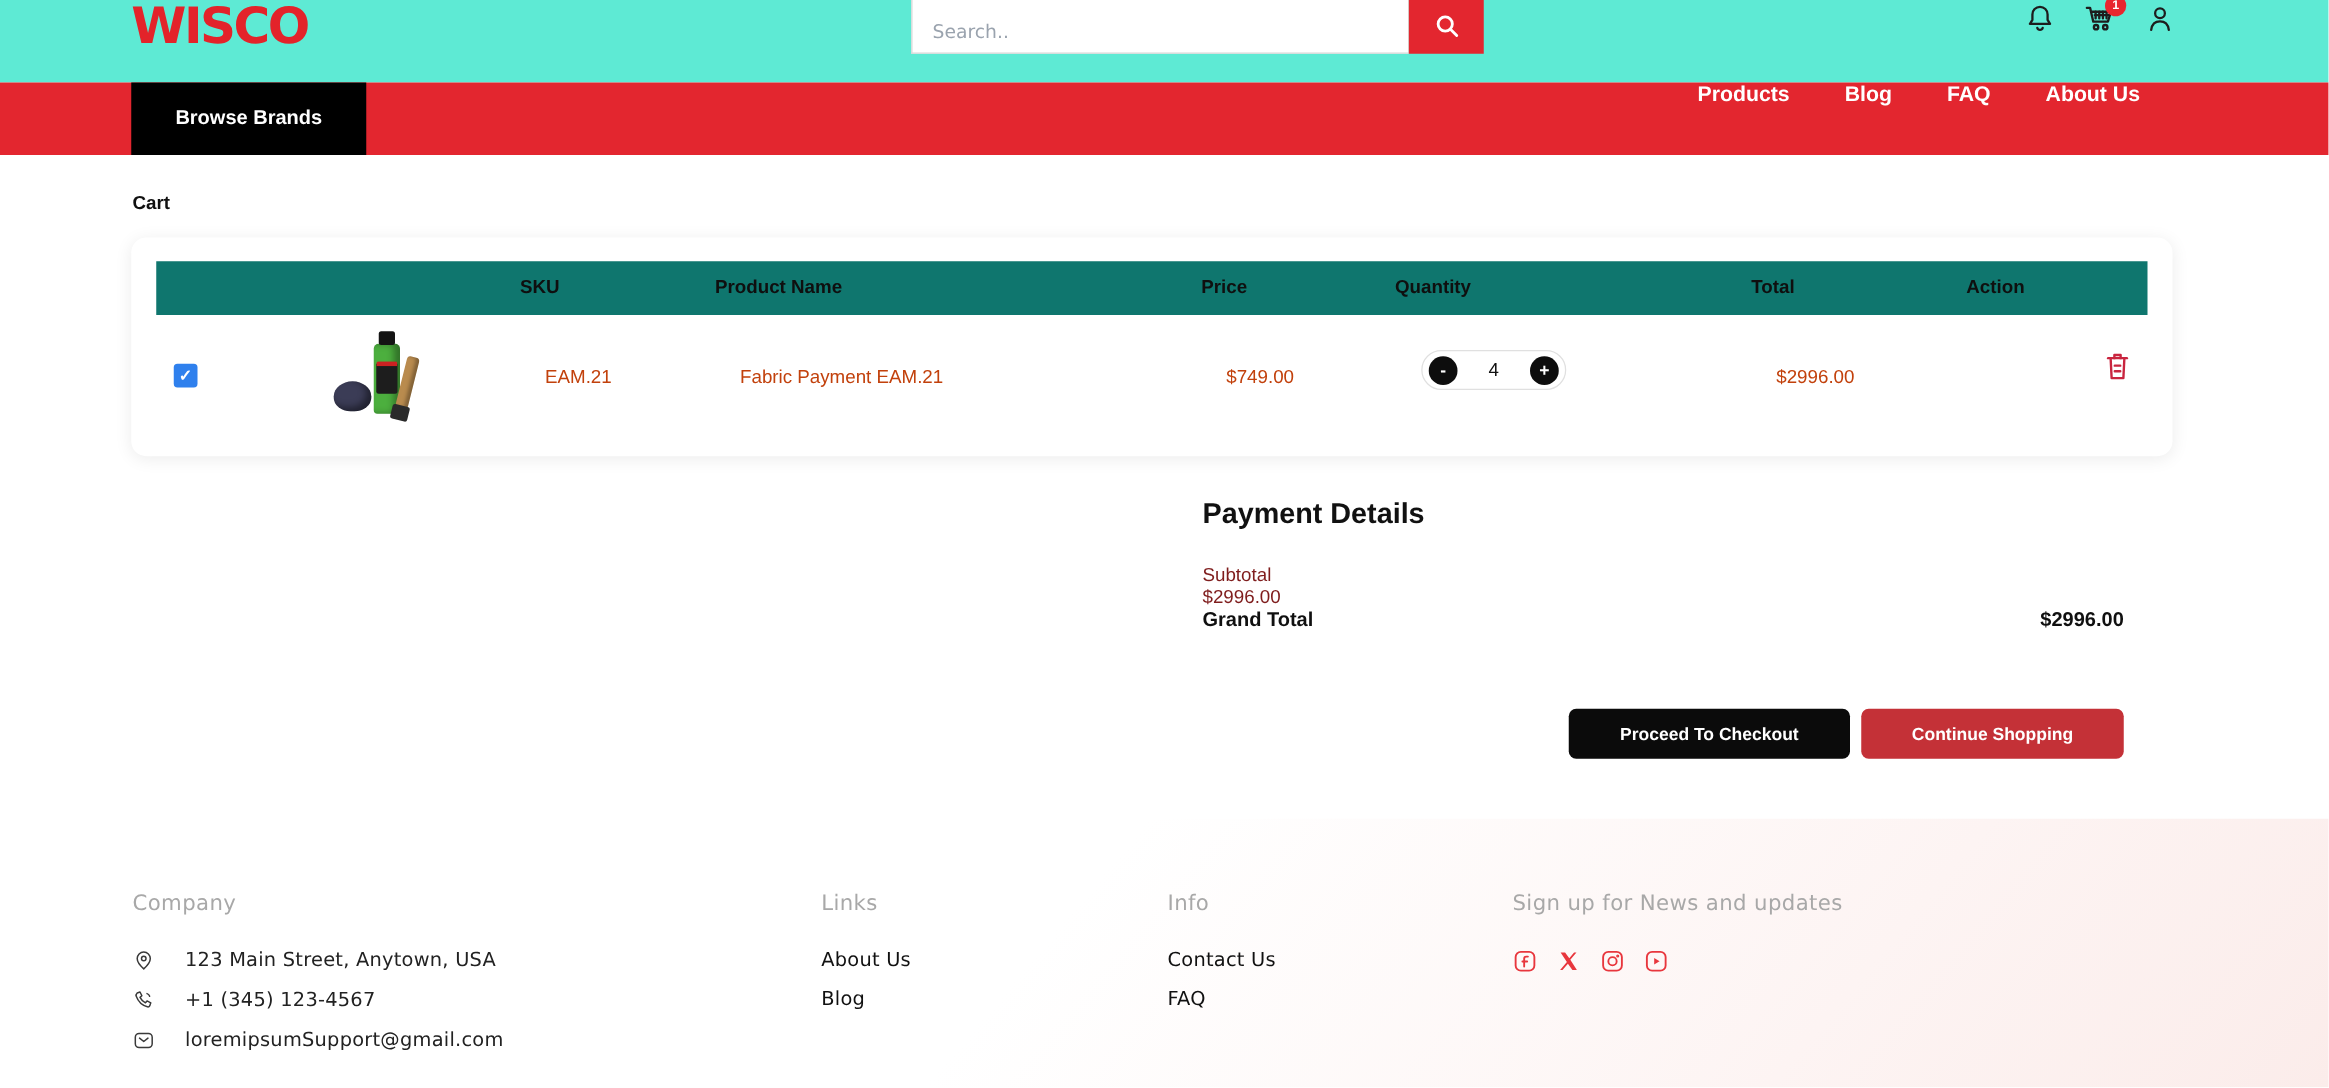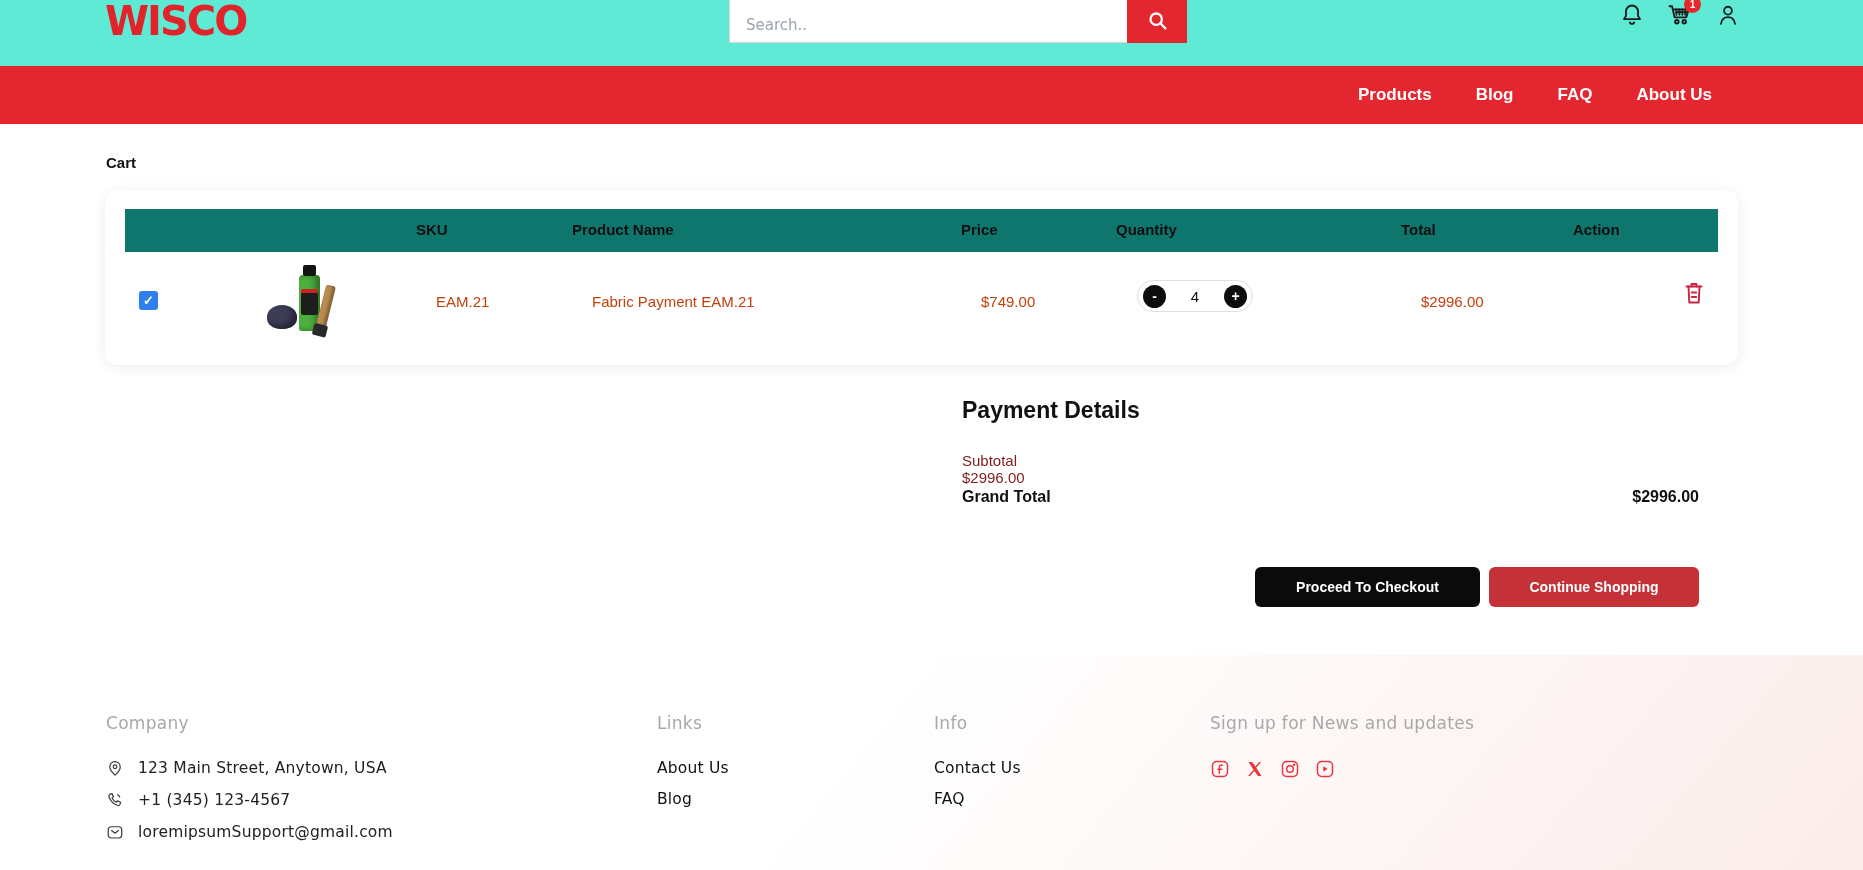--- a/index.html
+++ b/index.html
@@ -24,21 +24,21 @@
   .badge { position:absolute; top:-6px; right:-6px; min-width:17px; height:17px; background:#e8262e;
           color:#fff; border-radius:50%; font-size:10px; font-weight:700; display:flex;
           align-items:center; justify-content:center; }
 
   
   .navbar { position:absolute; left:0; top:66px; width:1863px; height:58px; background:#e3262f; }
   .browse-btn { position:absolute; left:105px; top:0; width:188px; height:58px; background:#000;
           color:#fff; font-size:16px; font-weight:700; border:none; display:flex;
           align-items:center; justify-content:center; cursor:pointer; }
   .nav-links { position:absolute; right:151px; top:0; height:58px; display:flex; gap:44px;
-          align-items:center; list-style:none; }
+          list-style:none; }
   .nav-links a { color:#fff; font-size:17px; font-weight:700; text-decoration:none; cursor:pointer; }
 
   
   .cart-title { position:absolute; left:106px; top:154px; font-size:15px; font-weight:700; color:#111; }
   .cart-card { position:absolute; left:105px; top:190px; width:1633px; height:175px; background:#fff;
           border-radius:12px; box-shadow:0 2px 14px rgba(0,0,0,0.08); }
   .thead { position:absolute; left:20px; top:19px; width:1593px; height:43px; background:#0f766e; }
   .th { position:absolute; top:12px; font-size:15px; font-weight:700; color:#0f0f0f; }
   .cell { position:absolute; font-size:15px; color:#c2410c; }
 
@@ -83,21 +83,21 @@
   .btn { height:40px; border:none; border-radius:6px; color:#fff; font-size:14px; font-weight:700;
           cursor:pointer; font-family:"Liberation Sans", sans-serif; }
   .btn-continue { width:210px; background:#c43137; }
   .btn-checkout { width:225px; background:#0b0b0b; }
 
   
   .footer { position:absolute; left:0; top:655px; width:1863px; height:215px;
           background:linear-gradient(130deg, #ffffff 45%, #fdf4f3 78%, #fbecea 100%); }
   .fcol { position:absolute; top:58px; font-family:"DejaVu Sans", sans-serif; }
   .fcol h4 { font-size:17px; font-weight:400; color:#a8a8a8; margin-bottom:26px; letter-spacing:.3px; }
-  .fitem { display:flex; align-items:center; gap:14px; margin-bottom:14px; font-size:15.5px;
+  .fitem { display:flex; align-items:center; gap:24px; margin-bottom:14px; font-size:15.5px;
           color:#222; letter-spacing:.2px; }
   .fitem .ic { color:#3a3a3a; display:flex; }
   .flink { display:block; margin-bottom:13px; font-size:15.5px; color:#111; text-decoration:none;
           cursor:pointer; letter-spacing:.2px; }
   .socials { display:flex; gap:15px; }
   .soc { color:#e8363d; cursor:pointer; display:flex; }
 </style>
 </head>
 <body>
 
@@ -143,20 +143,21 @@
           <svg width="26" height="26" viewBox="0 0 24 24" fill="none" stroke="#1d1d1d" stroke-width="1.7" stroke-linecap="round">
             <circle cx="12" cy="8" r="3.6"></circle>
             <path d="M5.5 20.2c.6-4.2 3.1-6.2 6.5-6.2s5.9 2 6.5 6.2"></path>
           </svg>
         </span>
       </div>
     </div>
   </div>
 
   <div class="navbar">
+    <button class="browse-btn">Browse Brands</button>
     <ul class="nav-links">
       <li><a>Products</a></li>
       <li><a>Blog</a></li>
       <li><a>FAQ</a></li>
       <li><a>About Us</a></li>
     </ul>
   </div>
 
   <div class="cart-title">Cart</div>
 

